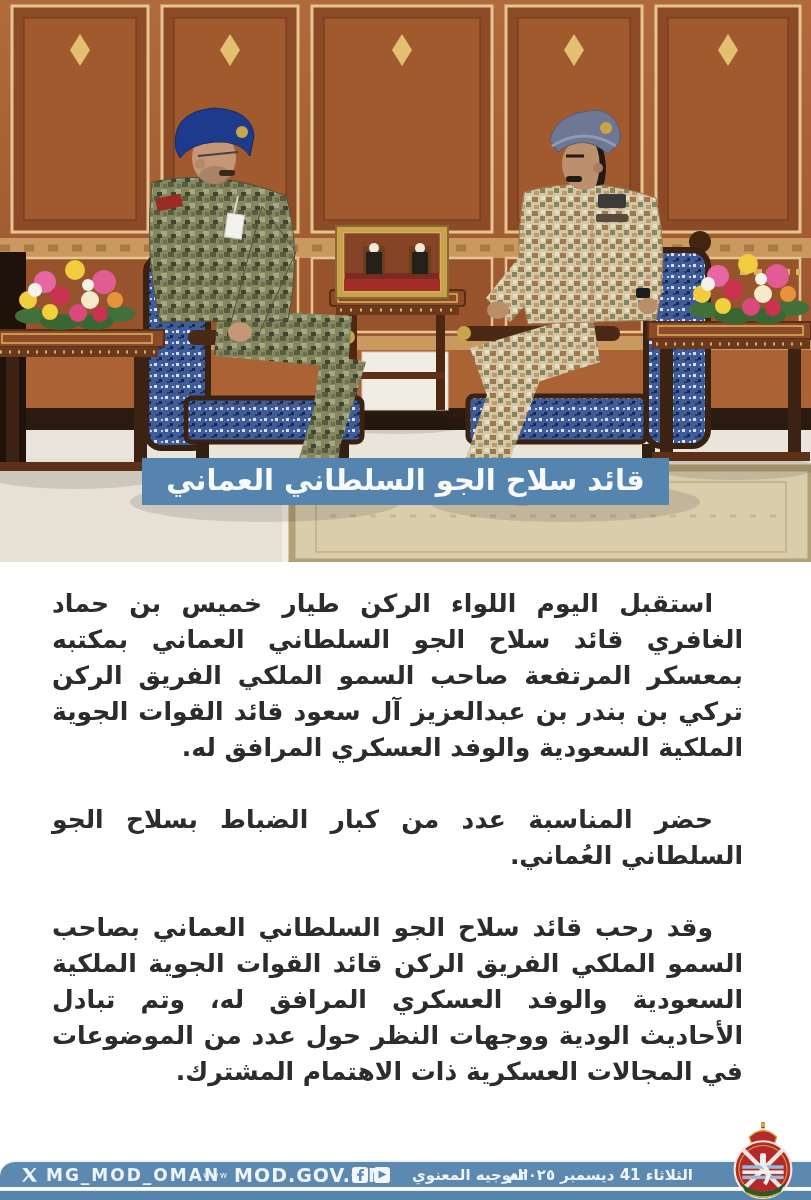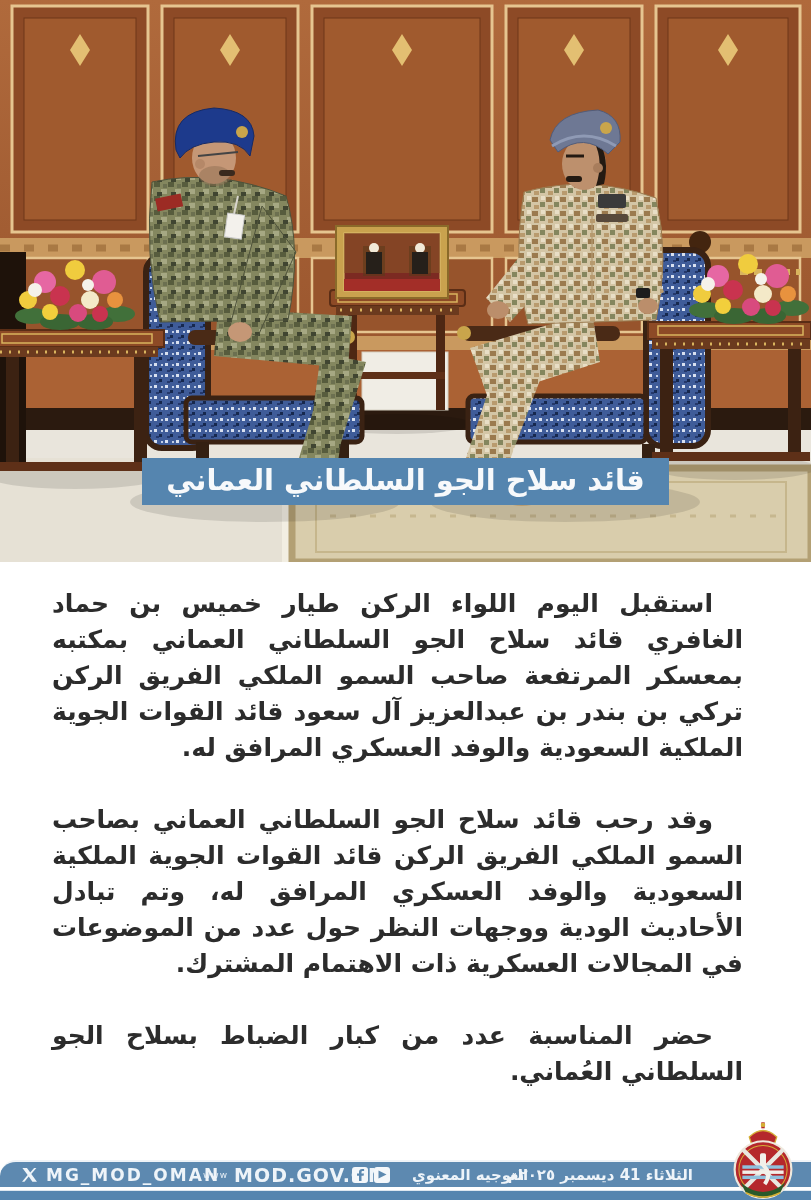--- a/index.html
+++ b/index.html
@@ -278,22 +278,22 @@
       </g>
     </svg>
 
     <div class="banner">
       <div class="bline">قائد سلاح الجو السلطاني العماني</div>
     </div>
   </div>
 
   <div class="article">
     <p>استقبل اليوم اللواء الركن طيار خميس بن حماد الغافري قائد سلاح الجو السلطاني العماني بمكتبه بمعسكر المرتفعة صاحب السمو الملكي الفريق الركن تركي بن بندر بن عبدالعزيز آل سعود قائد القوات الجوية الملكية السعودية والوفد العسكري المرافق له.</p>
+    <p>حضر المناسبة عدد من كبار الضباط بسلاح الجو السلطاني العُماني.</p>
     <p>وقد رحب قائد سلاح الجو السلطاني العماني بصاحب السمو الملكي الفريق الركن قائد القوات الجوية الملكية السعودية والوفد العسكري المرافق له، وتم تبادل الأحاديث الودية ووجهات النظر حول عدد من الموضوعات في المجالات العسكرية ذات الاهتمام المشترك.</p>
-    <p>حضر المناسبة عدد من كبار الضباط بسلاح الجو السلطاني العُماني.</p>
   </div>
 
   <div class="footer-bar">
     <div class="fitem fx">
       <svg width="15" height="14" viewBox="0 0 16 15">
         <path d="M0.4,0 h4.9 l3.5,4.9 L12.9,0 h2.5 L9.9,6.3 16,14.6 h-4.9 l-3.9,-5.4 -4.6,5.4 H0 l6,-7 Z" fill="#eef4f9"></path>
       </svg>
       <span>MG_MOD_OMAN</span>
     </div>
     <div class="fitem fweb">

